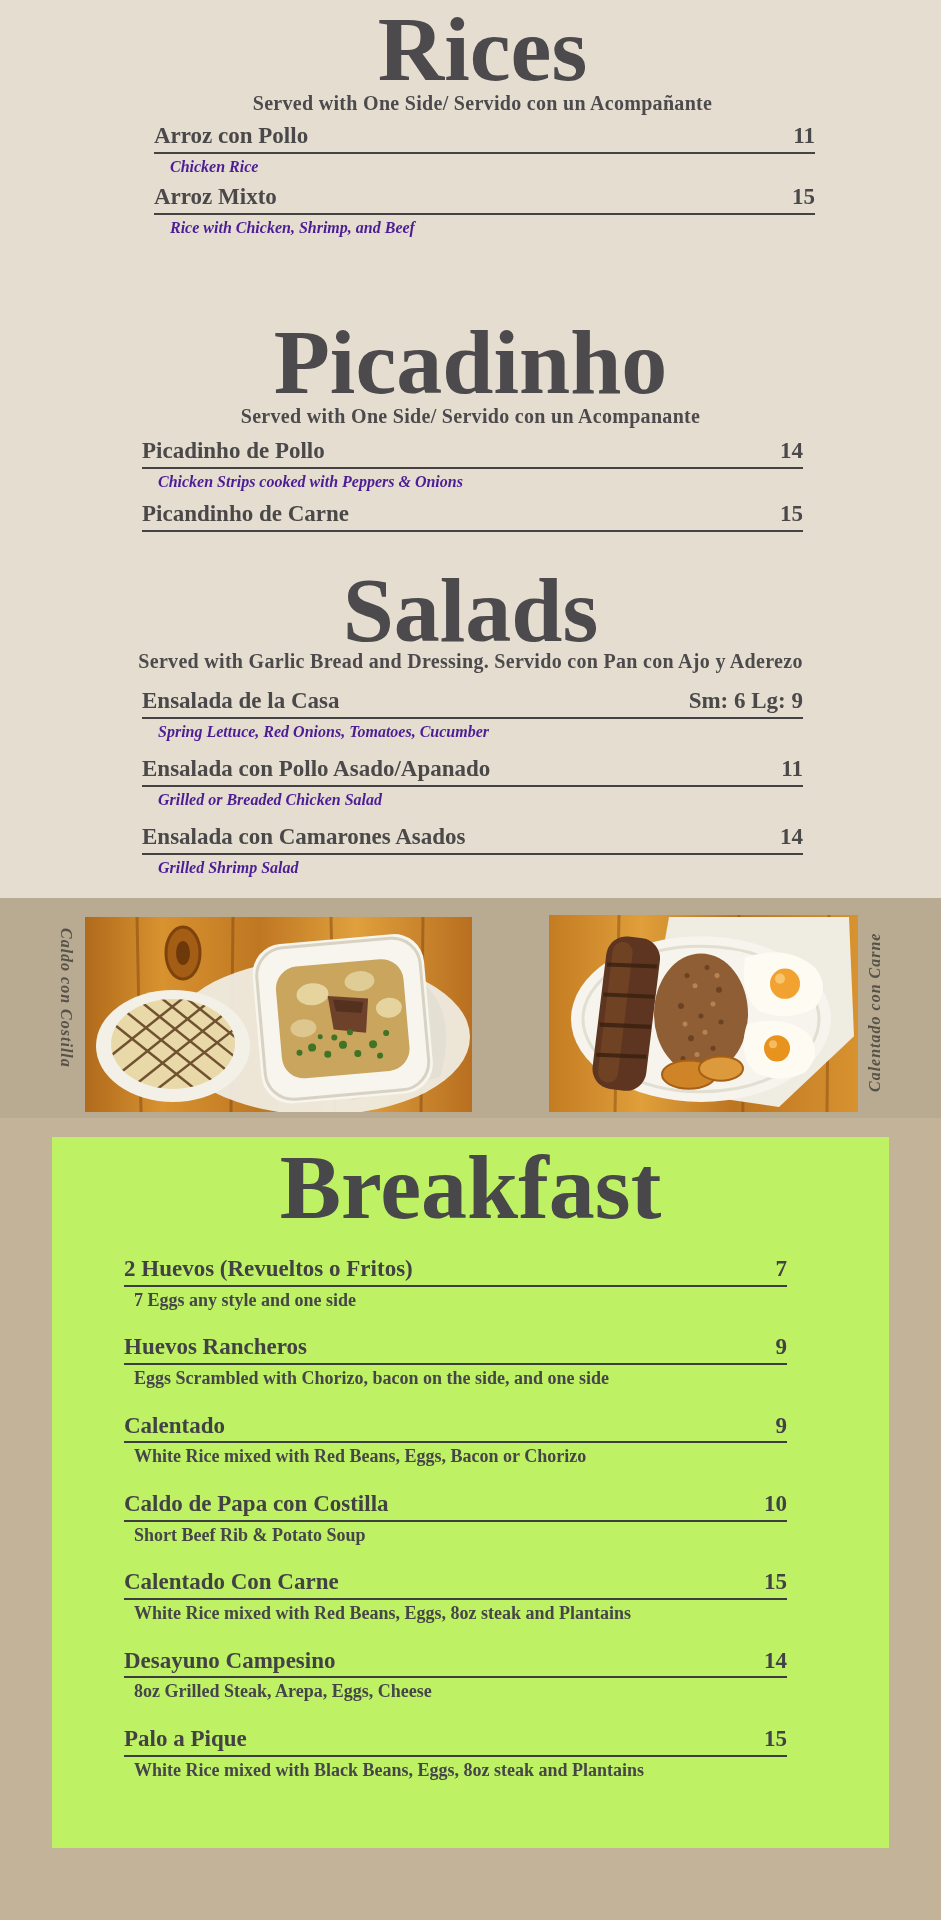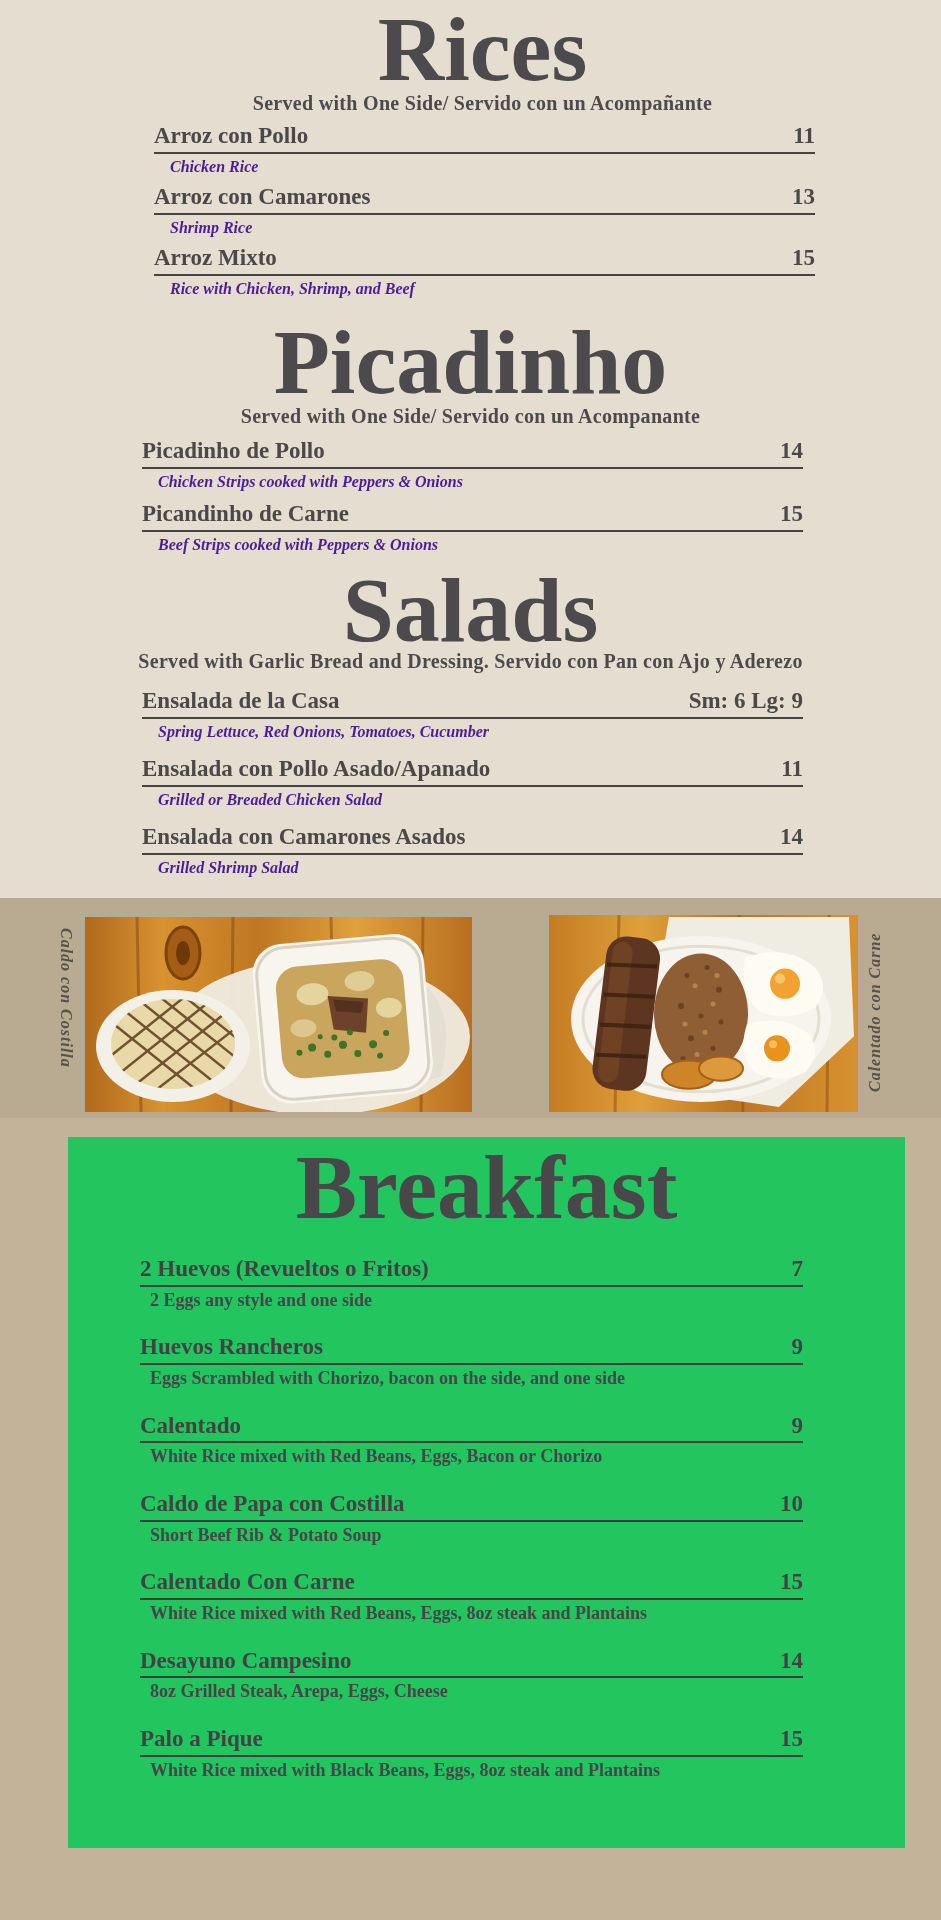--- a/index.html
+++ b/index.html
@@ -33,22 +33,22 @@
   
   .photo{position:absolute;overflow:hidden;}
   .photo-left{left:85px;top:917px;width:387px;height:195px;}
   .photo-right{left:549px;top:915px;width:309px;height:197px;}
   .photo svg{display:block;width:100%;height:100%;}
   .photo-label{position:absolute;writing-mode:vertical-rl;font-style:italic;font-weight:bold;
                font-size:16px;letter-spacing:1px;color:#56524a;line-height:1;}
   .label-left{left:58px;top:928px;height:160px;}
   .label-right{left:867px;top:922px;height:170px;transform:rotate(180deg);}
   
-  .breakfast-panel{position:absolute;left:68px;top:1137px;width:837px;height:711px;
-                   background:#22c55e;text-align:center;color:#404043;font-family:Liberation Serif, serif;}
+  .breakfast-panel{position:absolute;left:52px;top:1137px;width:837px;height:711px;
+                   background:#bef264;text-align:center;color:#404043;font-family:Liberation Serif, serif;}
   .breakfast-panel .section-title{padding-top:4px;color:#48484b;}
   .breakfast-panel .section-subtitle{color:#3f3f42;}
   .breakfast-panel .items{margin:12px 102px 0 72px;}
   .breakfast-panel .menu-item{margin-top:22px;}
   .breakfast-panel .item-head{border-bottom-color:#3d3d40;}
   .breakfast-panel .item-name,.breakfast-panel .item-price{color:#424245;}
   .breakfast-panel .item-desc{font-style:normal;font-size:18px;margin-left:10px;color:#46464a;}
 </style>
 </head>
 <body>
@@ -64,27 +64,20 @@
     <div class="items">
       <div class="menu-item">
         <div class="item-head">
           <span class="item-name">Arroz con Pollo</span>
           <span class="item-price">11</span>
         </div>
         <div class="item-desc">Chicken Rice</div>
       </div>
       <div class="menu-item">
         <div class="item-head">
-          <span class="item-name">Arroz con Camarones</span>
-          <span class="item-price">13</span>
-        </div>
-        <div class="item-desc">Shrimp Rice</div>
-      </div>
-      <div class="menu-item">
-        <div class="item-head">
           <span class="item-name">Arroz Mixto</span>
           <span class="item-price">15</span>
         </div>
         <div class="item-desc">Rice with Chicken, Shrimp, and Beef</div>
       </div>
     </div>
   </section>
 
   <section class="menu-section sec-picadinho">
     <h1 class="section-title">Picadinho</h1>
@@ -95,21 +88,20 @@
           <span class="item-name">Picadinho de Pollo</span>
           <span class="item-price">14</span>
         </div>
         <div class="item-desc">Chicken Strips cooked with Peppers &amp; Onions</div>
       </div>
       <div class="menu-item">
         <div class="item-head">
           <span class="item-name">Picandinho de Carne</span>
           <span class="item-price">15</span>
         </div>
-        <div class="item-desc">Beef Strips cooked with Peppers &amp; Onions</div>
       </div>
     </div>
   </section>
 
   <section class="menu-section sec-salads">
     <h1 class="section-title">Salads</h1>
     <p class="section-subtitle">Served with Garlic Bread and Dressing. Servido con Pan con Ajo y Aderezo</p>
     <div class="items">
       <div class="menu-item">
         <div class="item-head">
@@ -265,21 +257,21 @@
   <div class="photo-label label-right">Calentado con Carne</div>
 
   <section class="breakfast-panel">
     <h1 class="section-title">Breakfast</h1>
     <div class="items">
       <div class="menu-item">
         <div class="item-head">
           <span class="item-name">2 Huevos (Revueltos o Fritos)</span>
           <span class="item-price">7</span>
         </div>
-        <div class="item-desc">2 Eggs any style and one side</div>
+        <div class="item-desc">7 Eggs any style and one side</div>
       </div>
       <div class="menu-item">
         <div class="item-head">
           <span class="item-name">Huevos Rancheros</span>
           <span class="item-price">9</span>
         </div>
         <div class="item-desc">Eggs Scrambled with Chorizo, bacon on the side, and one side</div>
       </div>
       <div class="menu-item">
         <div class="item-head">

